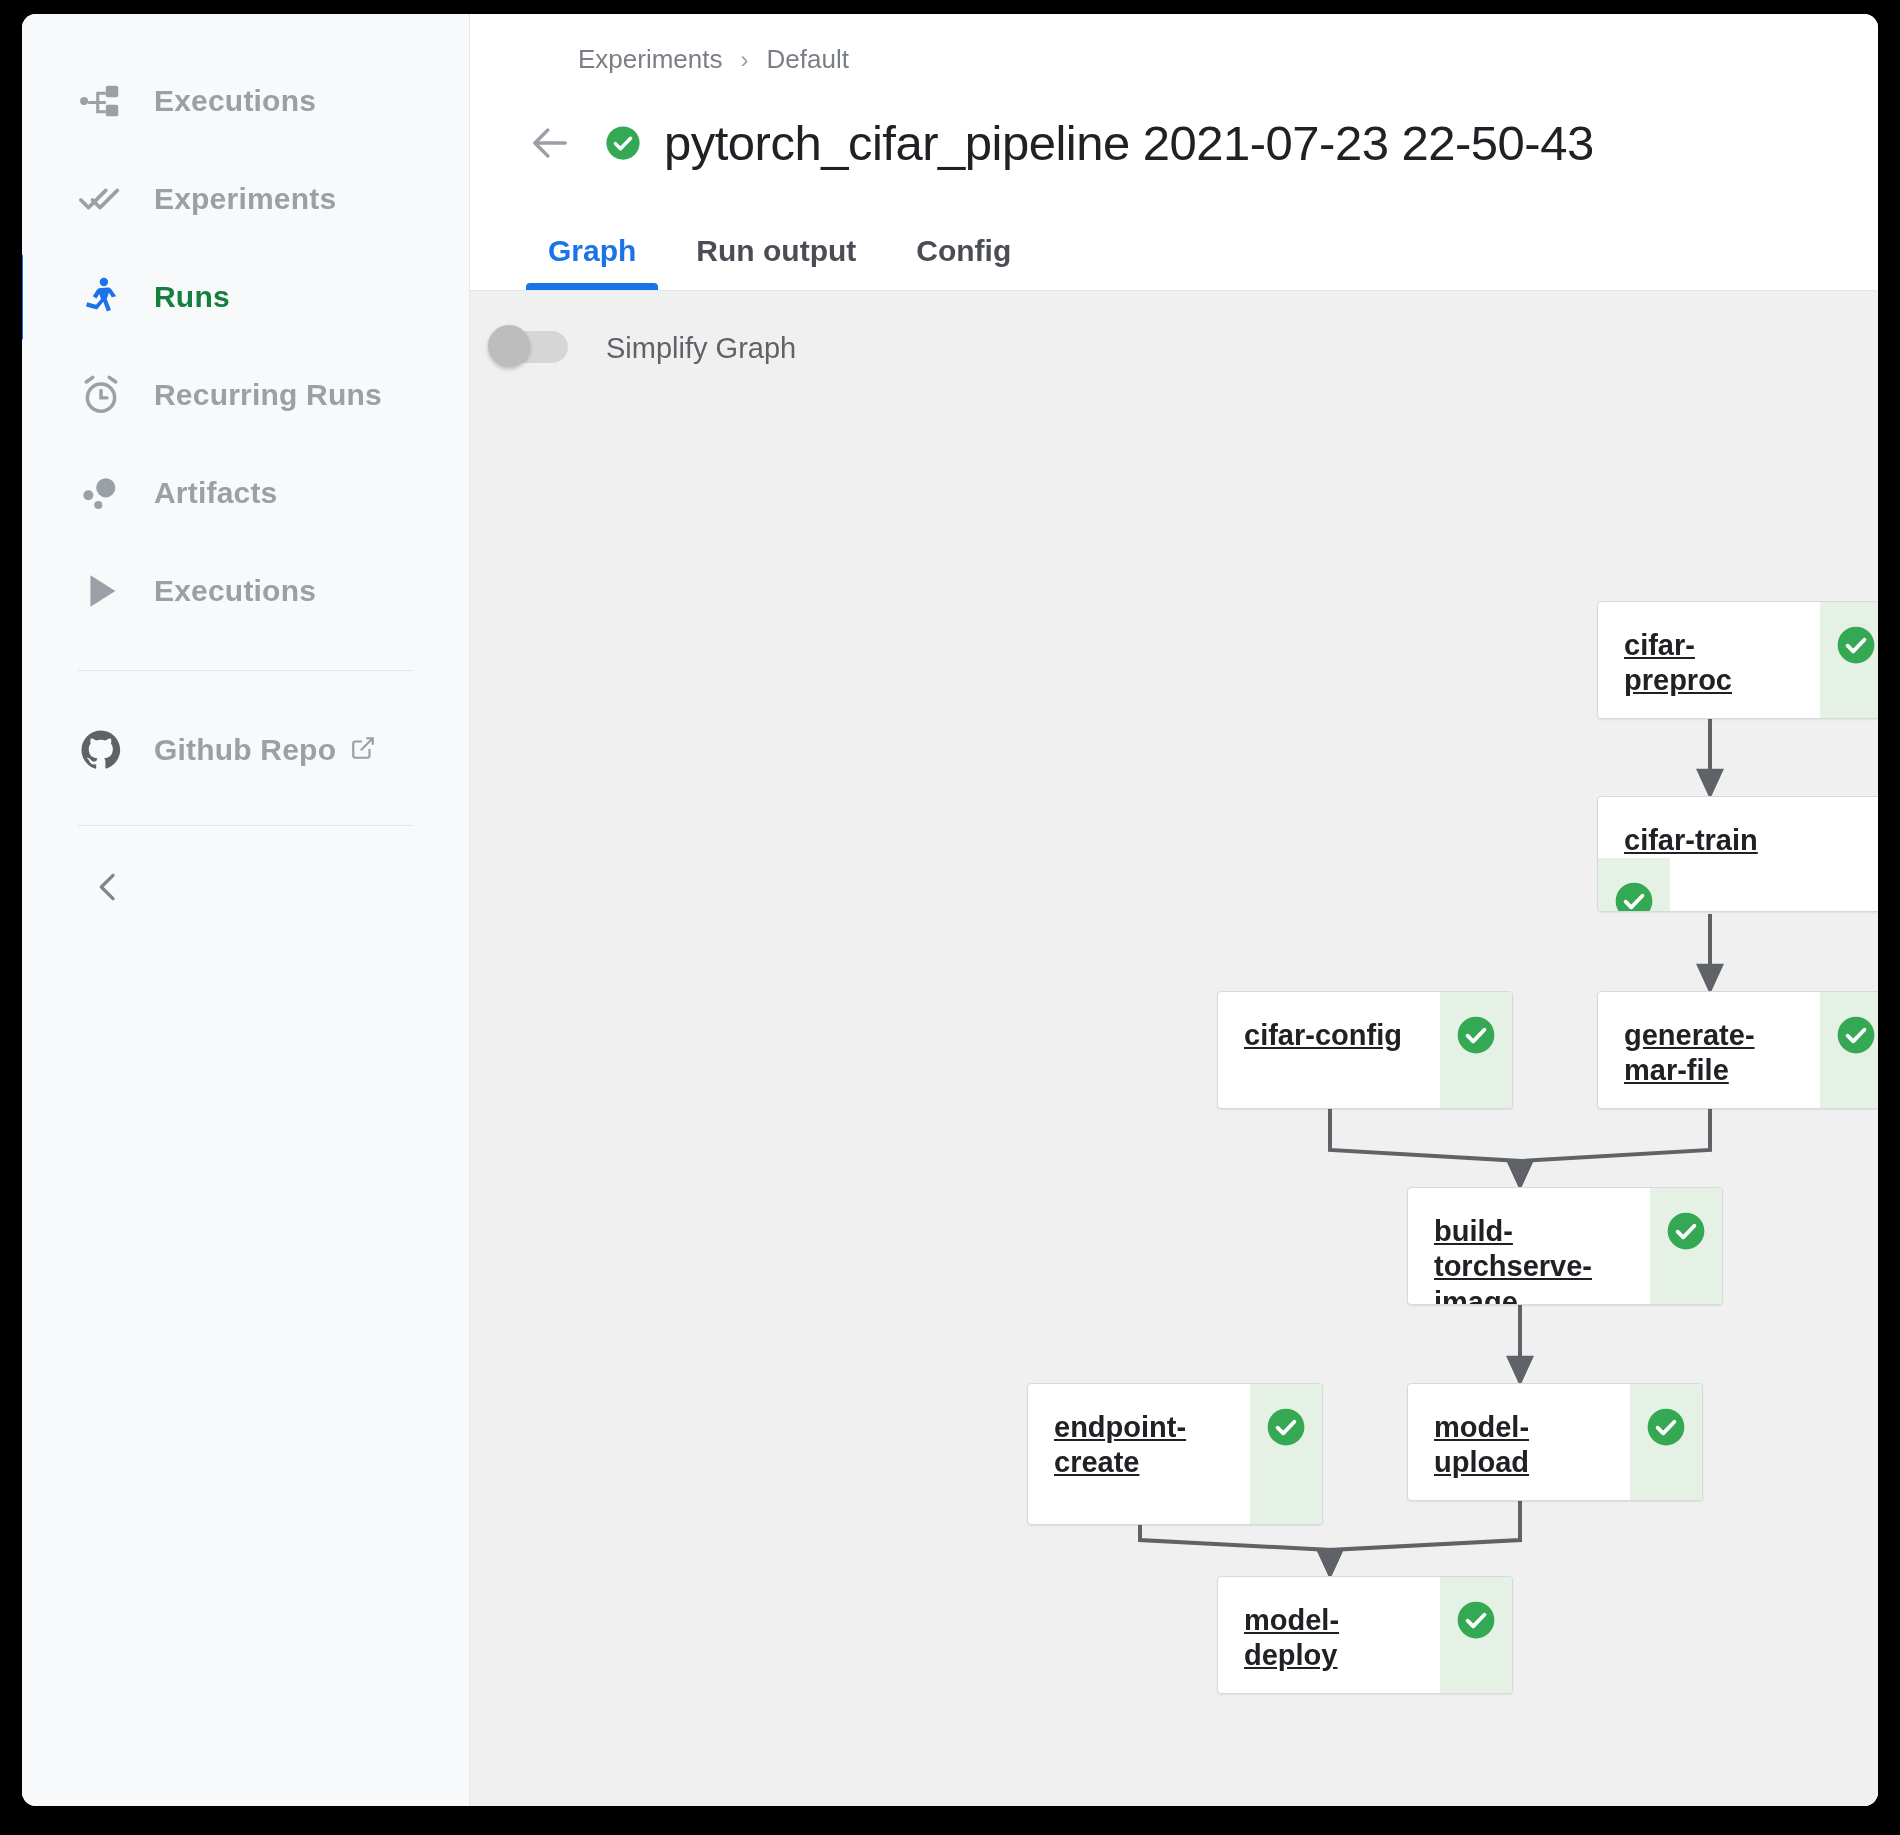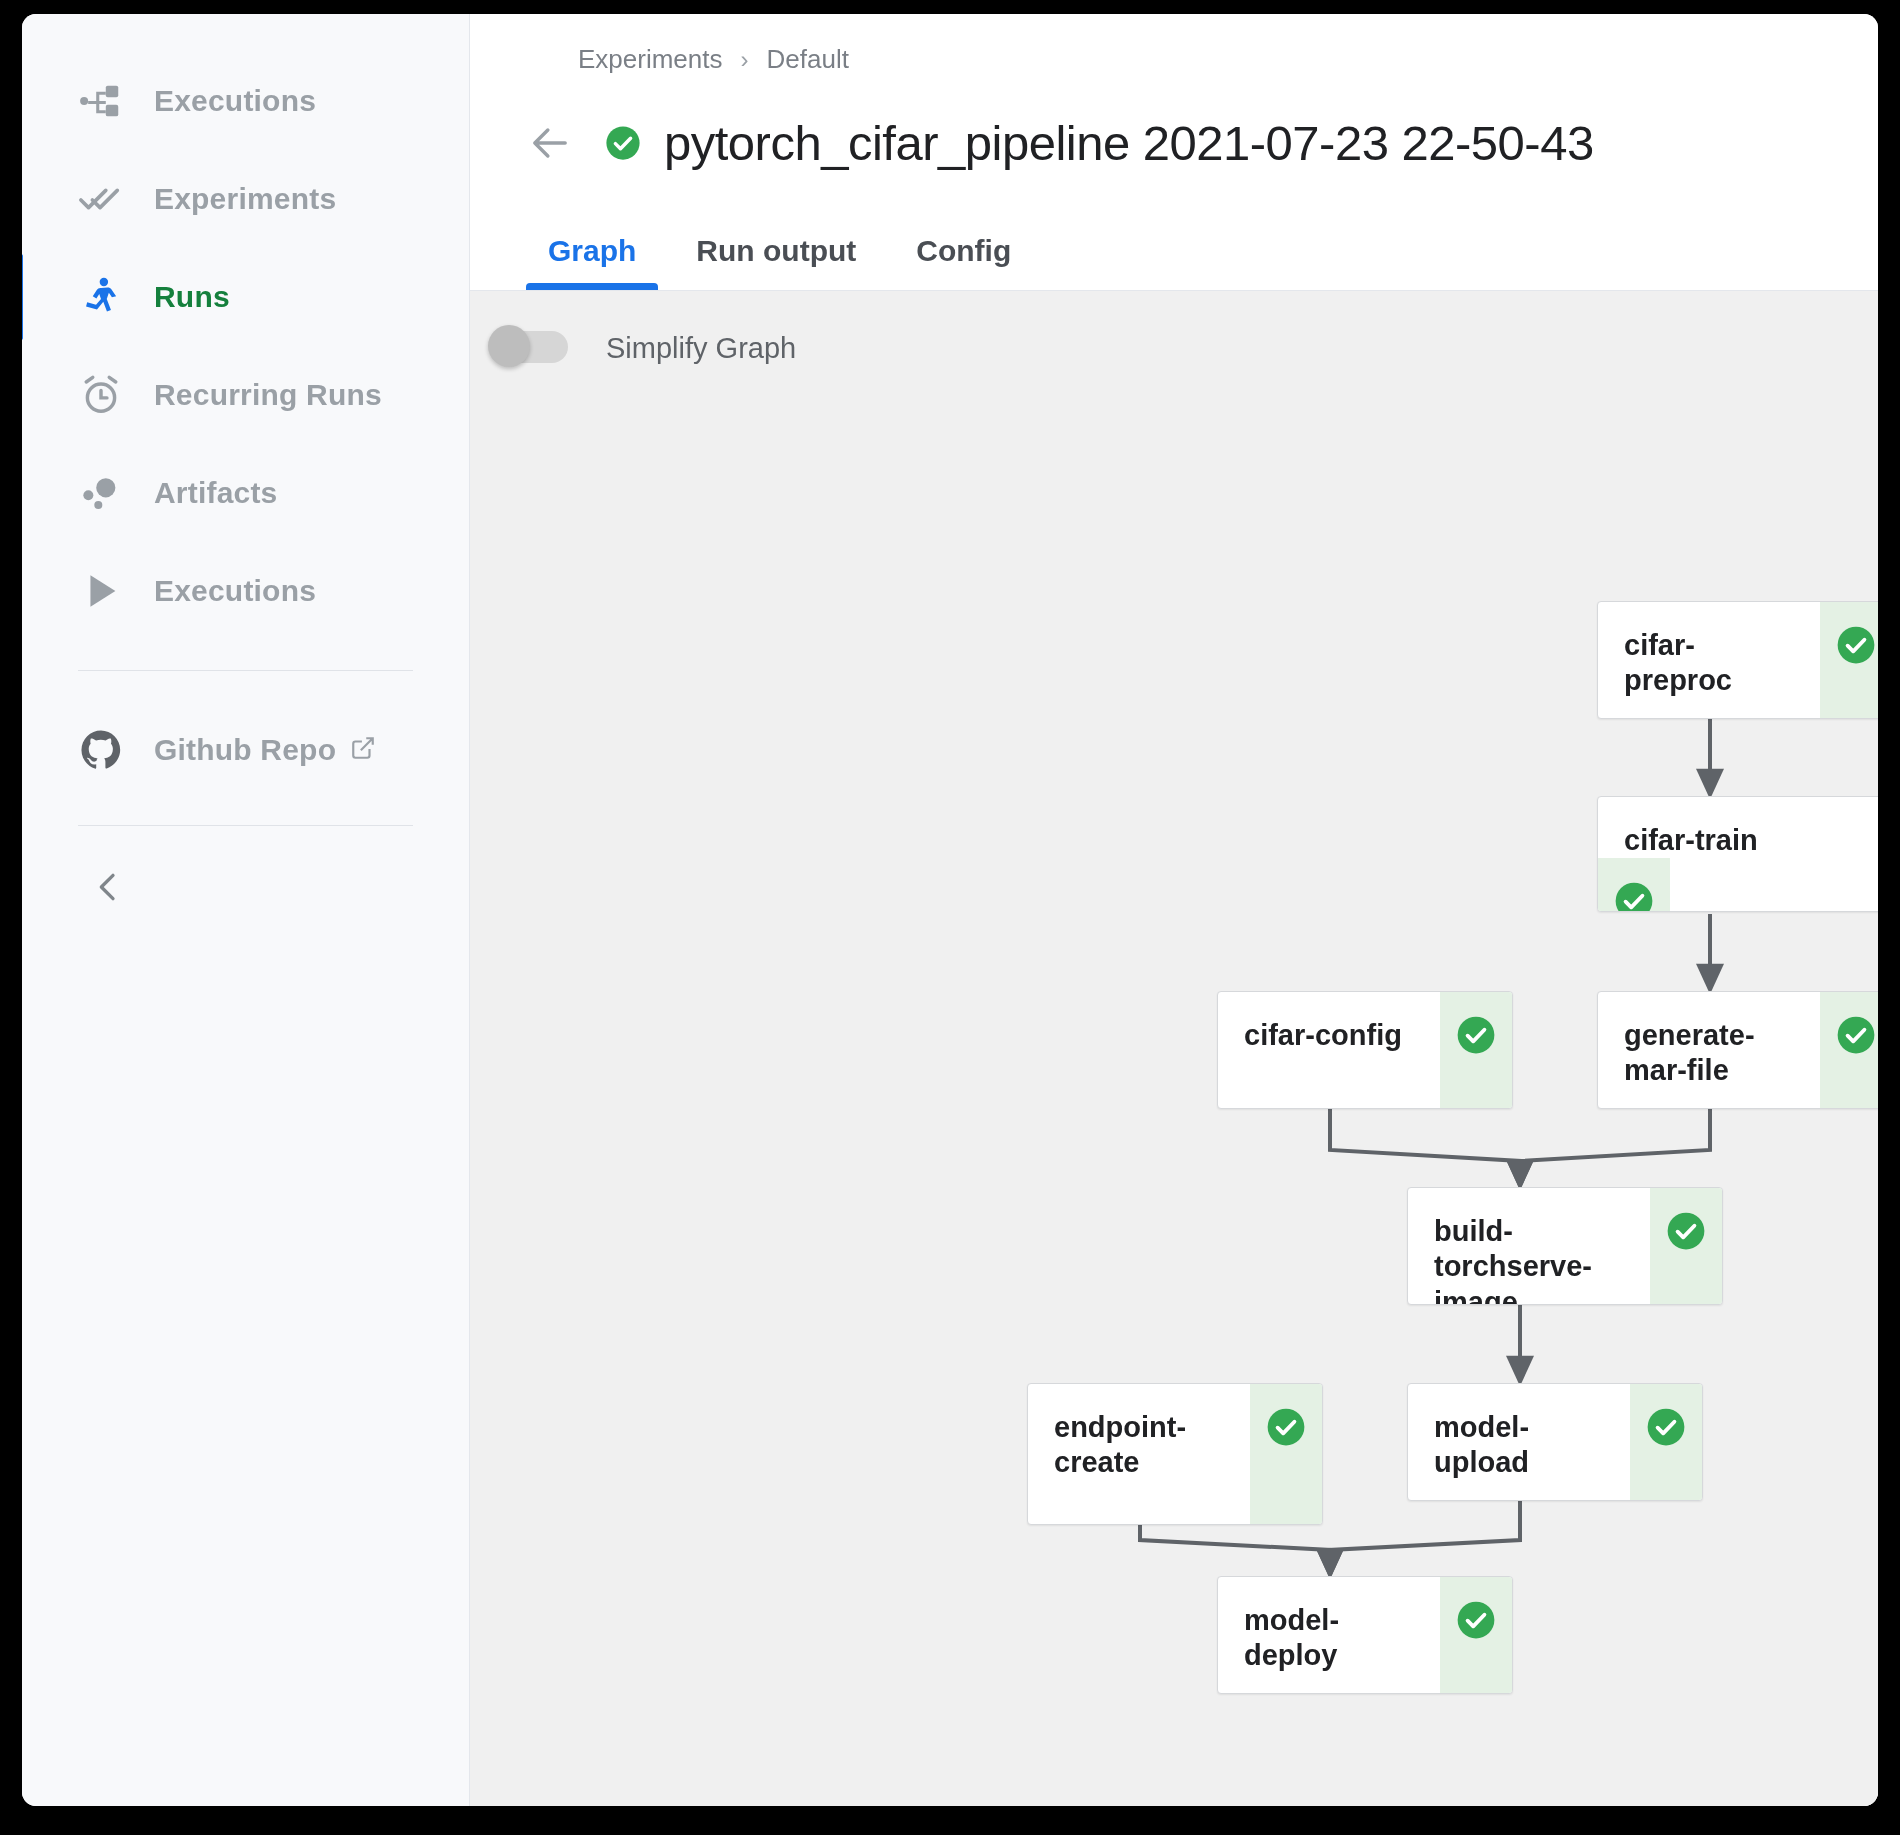--- a/index.html
+++ b/index.html
@@ -257,20 +257,21 @@
     flex: 1 1 auto;
     padding: 26px 22px 0 26px;
     min-width: 0;
   }
   .gnode .gnode-label {
     font-size: 29px;
     font-weight: 700;
     color: #202124;
     line-height: 1.22;
     word-break: break-word;
+    text-decoration: underline;
   }
   .gnode .gnode-status {
     flex: 0 0 72px;
     width: 72px;
     background: #e4f1e4;
     display: flex;
     align-items: flex-start;
     justify-content: center;
     padding-top: 22px;
   }

